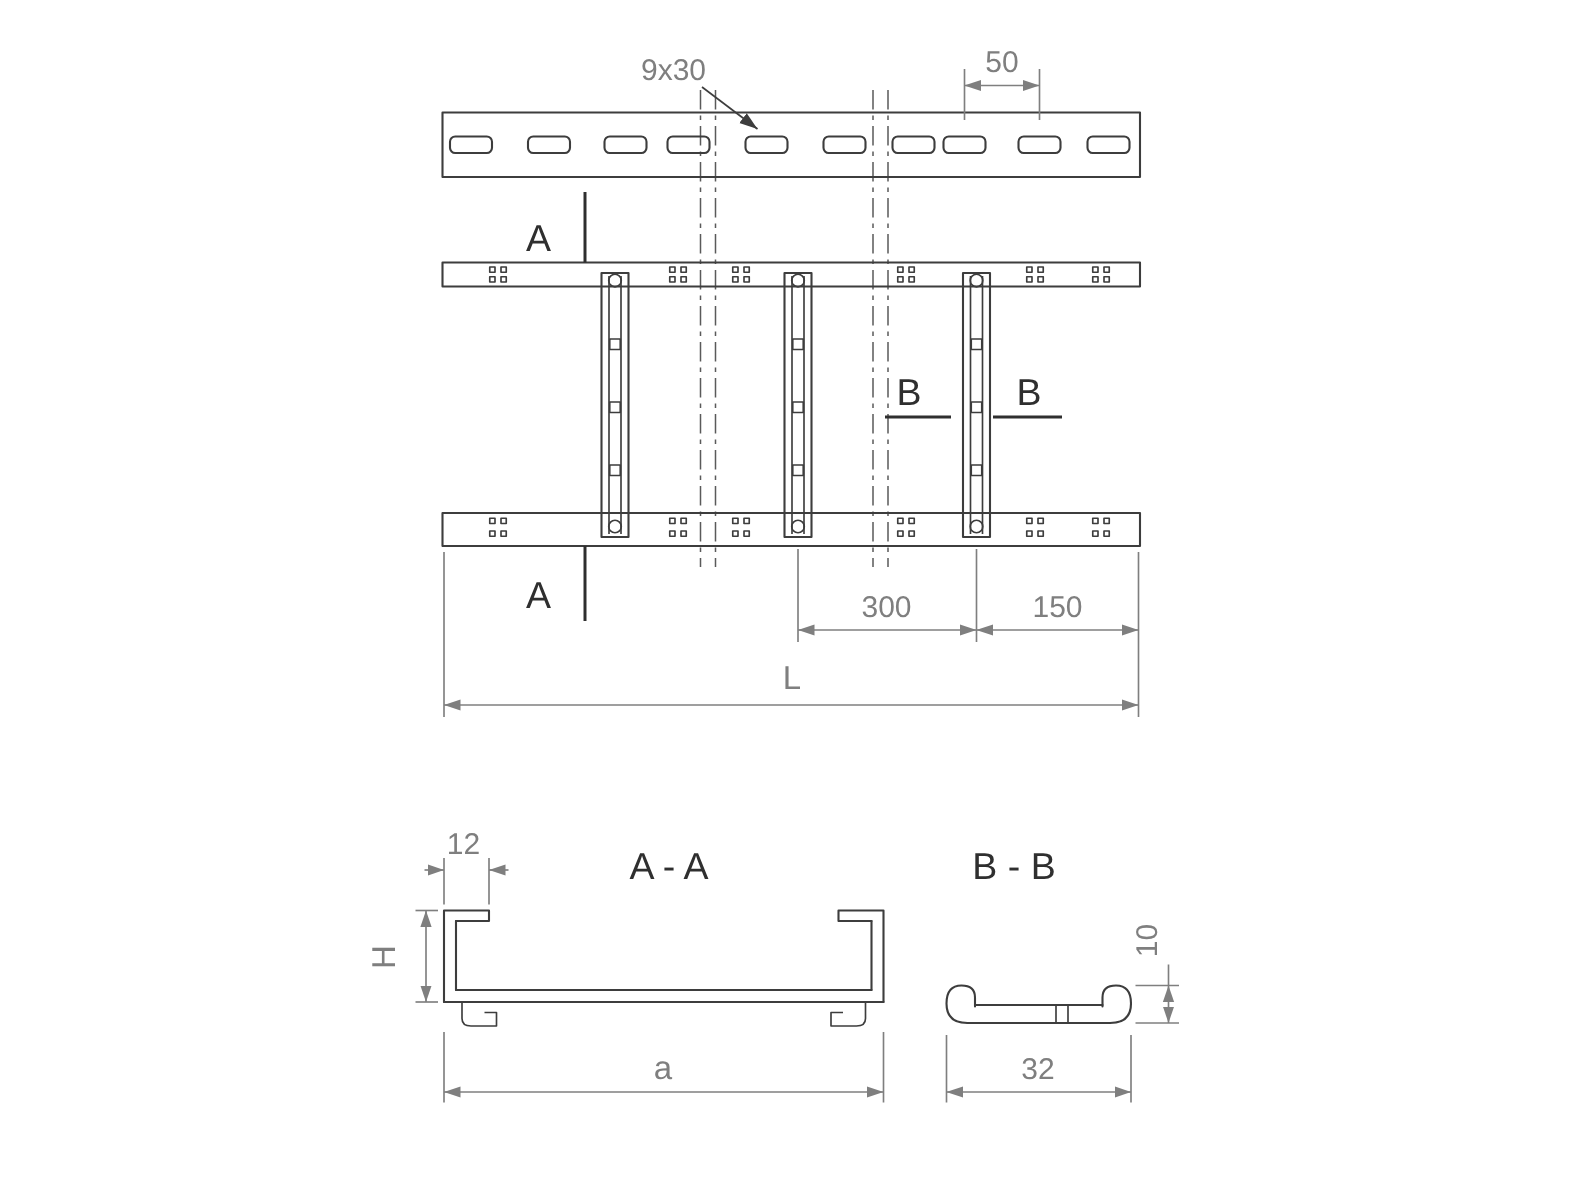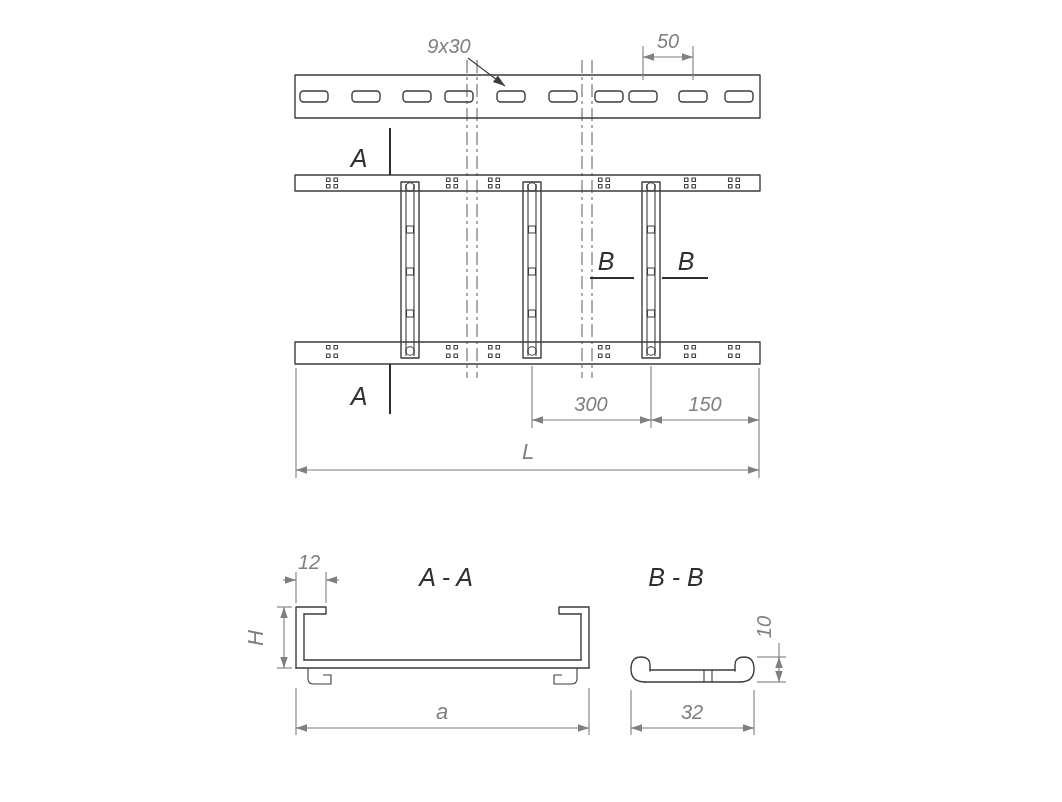--- a/index.html
+++ b/index.html
@@ -1,17 +1,17 @@
 <!DOCTYPE html>
 <html style="--line: #3d3d3d; --dim: #7f7f7f; --label: #2f2f2f; --bg: #ffffff;"><head>
 <meta charset="utf-8">
 <style>
   :root{ --line:#3d3d3d; --dim:#7f7f7f; --label:#2f2f2f; --bg:#ffffff; }
   html,body{margin:0;padding:0;background:var(--bg);}
-  .stage{position:relative;width:1062px;height:802px;background:var(--bg);overflow:hidden;font-style:italic;}
+  .stage{position:relative;width:1062px;height:802px;background:var(--bg);overflow:hidden;}
   svg{display:block;}
   .s1{fill:none;stroke:var(--line);stroke-width:1.4;stroke-linejoin:round;stroke-linecap:round;}
   .s2{fill:none;stroke:var(--line);stroke-width:1.1;stroke-linejoin:round;}
   .d{fill:none;stroke:var(--dim);stroke-width:1.1;}
   .sec{fill:none;stroke:var(--label);stroke-width:2;}
   .brk line{fill:none;stroke:#5a5a5a;stroke-width:1;stroke-dasharray:13 4 3 4;}
   text{font-family:"Liberation Sans","DejaVu Sans",sans-serif;}
   .dim-t{fill:var(--dim);}
   .sec-t{fill:var(--label);}
   .t20{font-size:20px;}

